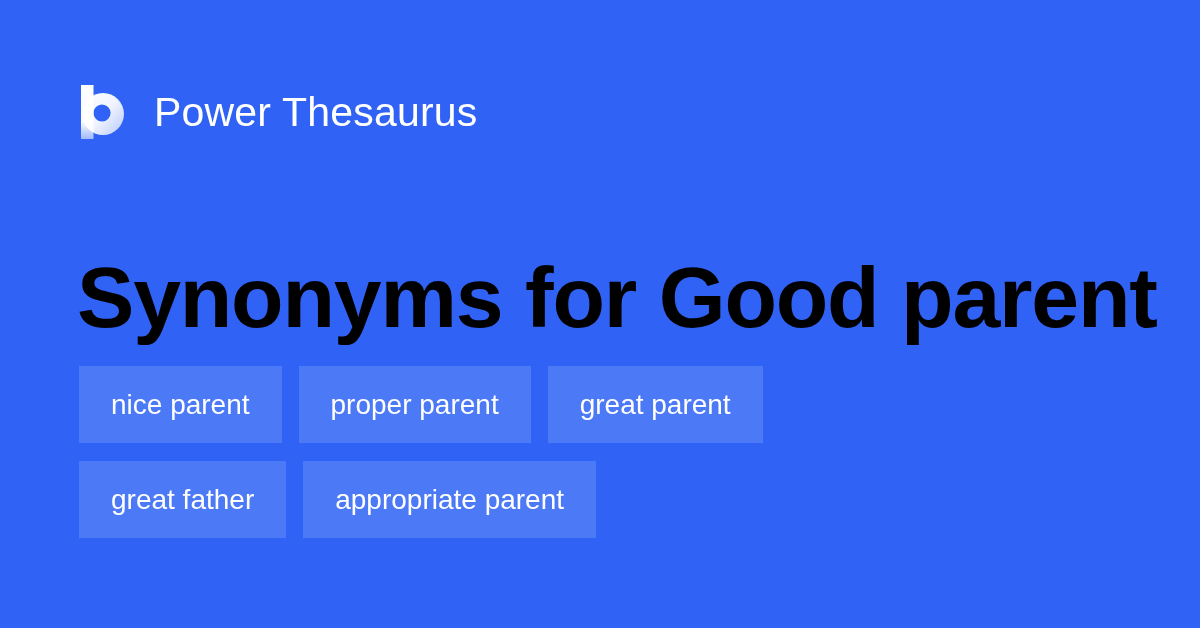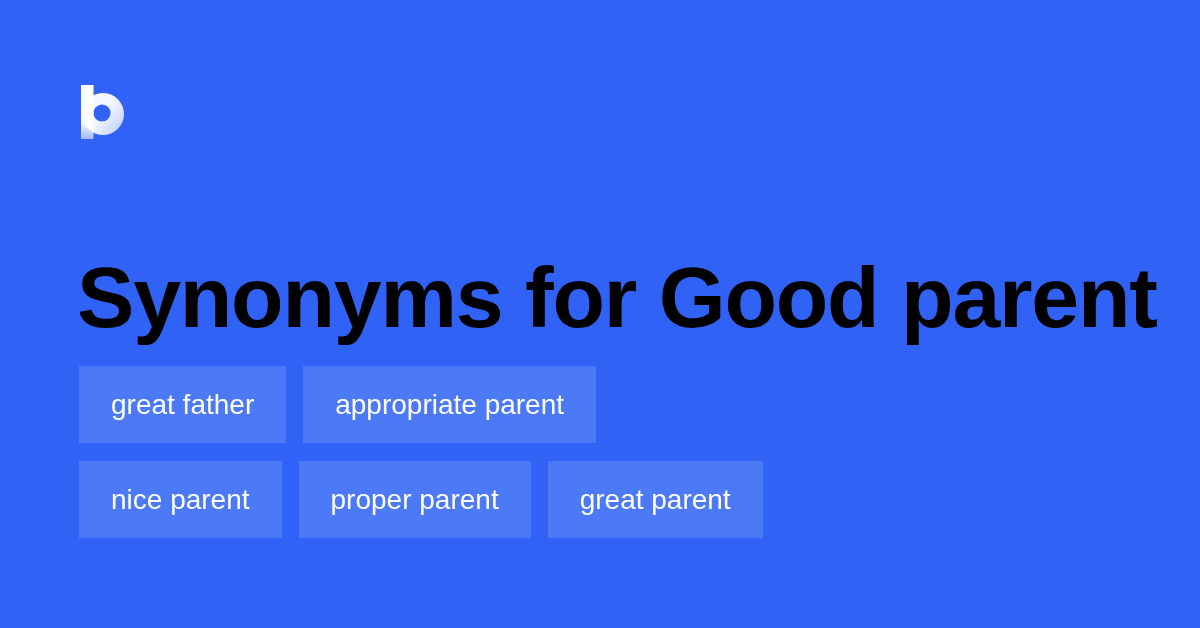--- a/index.html
+++ b/index.html
@@ -125,32 +125,33 @@
           <rect x="0" y="0" width="46" height="54" fill="#000"></rect>
           <circle cx="24" cy="29" r="21" fill="#fff"></circle>
           <circle cx="23" cy="28" r="8.6" fill="#000"></circle>
         </mask>
       </defs>
 
       <rect x="0" y="0" width="46" height="54" fill="url(#discGrad)" mask="url(#bowlMask)"></rect>
 
       <rect x="2" y="0" width="12.5" height="54" fill="url(#stemGrad)"></rect>
     </svg>
+    <span class="brand-name">Power Thesaurus</span>
   </div>
 
   <h1 class="headline">Synonyms for Good parent</h1>
 
   <div class="chips">
 
     <div class="chip-row">
-      <div class="chip">great father</div>
-      <div class="chip">appropriate parent</div>
+      <div class="chip">nice parent</div>
+      <div class="chip">proper parent</div>
+      <div class="chip">great parent</div>
     </div>
 
     <div class="chip-row">
-      <div class="chip">nice parent</div>
-      <div class="chip">proper parent</div>
-      <div class="chip">great parent</div>
+      <div class="chip">great father</div>
+      <div class="chip">appropriate parent</div>
     </div>
 
   </div>
 
 </div>
 
 </body></html>

